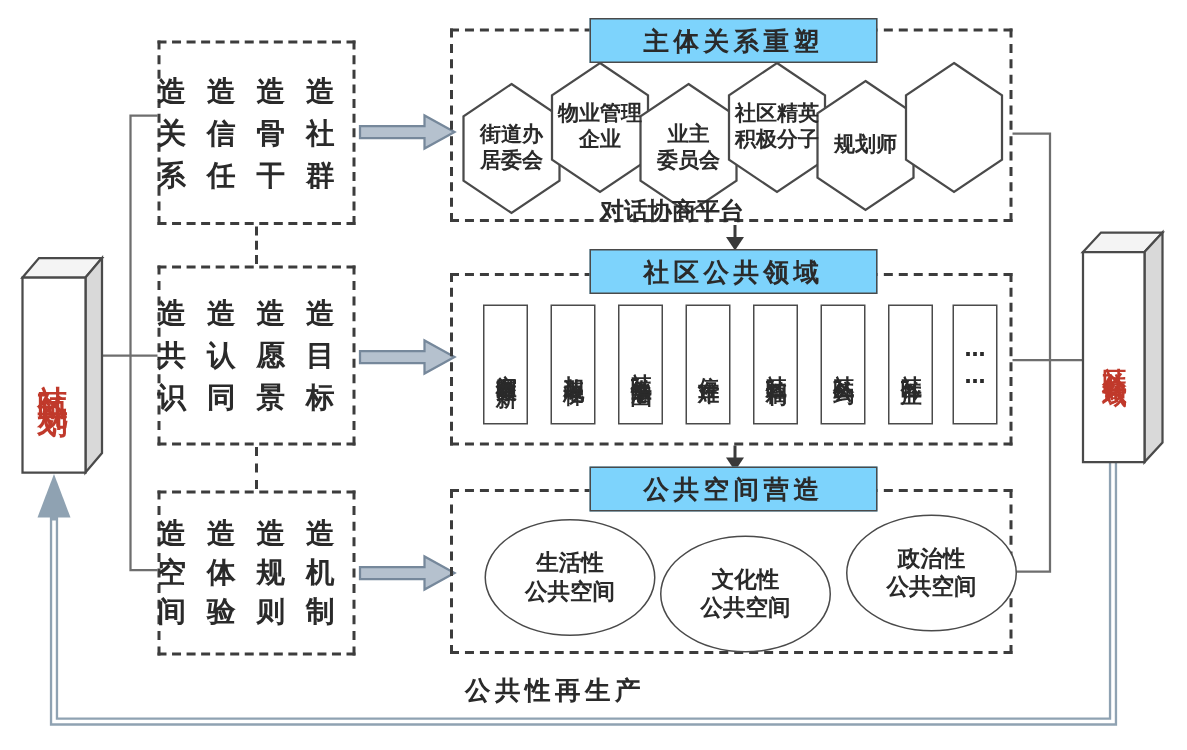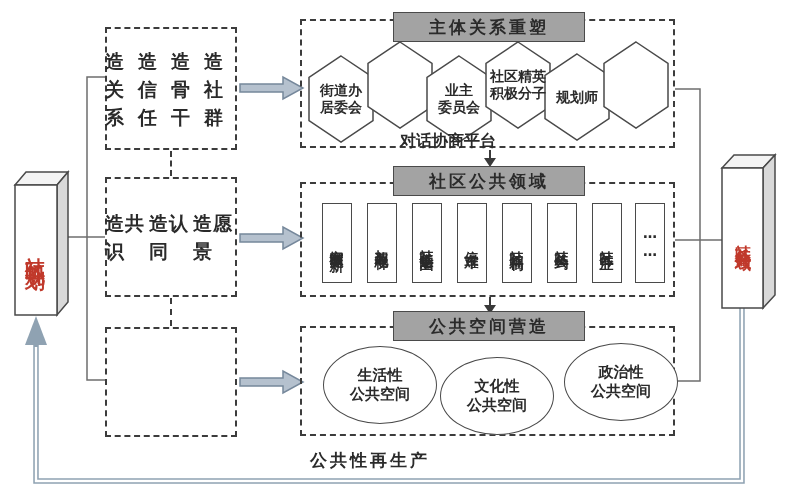--- a/index.html
+++ b/index.html
@@ -8,21 +8,21 @@
     font-family:"DejaVu Sans","Liberation Sans",sans-serif;color:#2a2a2a;
   }
   #svglayer{position:absolute;left:0;top:0;z-index:1;}
   .abs{position:absolute;box-sizing:border-box;}
   
   .dashed-box{border:2px dashed #3c3c3c;background:transparent;z-index:2;}
   
   .strategy-text{display:flex;flex-direction:row;align-items:center;justify-content:center;
     z-index:4;font-size:19px;font-weight:600;line-height:28px;letter-spacing:1px;}
   
-  .title-box{border:1.6px solid #4a4a4a;background:#a3a3a3;z-index:5;
+  .title-box{border:1.6px solid #4a4a4a;background:#7dd3fc;z-index:5;
     display:flex;align-items:center;justify-content:center;
     font-size:17px;font-weight:700;letter-spacing:3px;}
   
   .topic-card{border:1.5px solid #4a4a4a;background:#ffffff;z-index:4;
     display:flex;align-items:center;justify-content:center;
     writing-mode:vertical-rl;text-orientation:upright;
     font-size:14px;font-weight:600;letter-spacing:2px;}
   
   .space-ellipse{border:1.6px solid #4a4a4a;border-radius:50%;background:#ffffff;z-index:4;
     display:flex;align-items:center;justify-content:center;text-align:center;
@@ -98,29 +98,38 @@
   <div class="abs strategy-text" style="left:105px;top:27px;width:132px;height:123px;">
     <div>造关系</div>
     <div>造信任</div>
     <div>造骨干</div>
     <div>造社群</div>
   </div>
   <div class="abs strategy-text" style="left:105px;top:177px;width:132px;height:120px;">
     <div>造共识</div>
     <div>造认同</div>
     <div>造愿景</div>
+    <div>造目标</div>
+  </div>
+  <div class="abs strategy-text" style="left:105px;top:327px;width:132px;height:110px;line-height:26px;">
+    <div>造空间</div>
+    <div>造体验</div>
+    <div>造规则</div>
+    <div>造机制</div>
   </div>
 
   <div class="abs dashed-box" style="left:300px;top:19px;width:375px;height:129px;"></div>
   <div class="abs title-box" style="left:393px;top:12px;width:192px;height:30px;">
     <span>主体关系重塑</span>
   </div>
 
   <div class="abs hex-label" style="left:341px;top:99px;">街道办
 居委会</div>
+  <div class="abs hex-label" style="left:400px;top:85px;">物业管理
+企业</div>
   <div class="abs hex-label" style="left:459px;top:99px;">业主
 委员会</div>
   <div class="abs hex-label" style="left:518px;top:85px;">社区精英
 积极分子</div>
   <div class="abs hex-label" style="left:577px;top:97px;">规划师</div>
 
   <div class="abs caption" style="left:400px;top:131px;width:184px;font-size:16px;z-index:4;">对话协商平台</div>
 
   <div class="abs dashed-box" style="left:300px;top:182px;width:375px;height:115px;"></div>
   <div class="abs title-box" style="left:393px;top:166px;width:192px;height:30px;">

